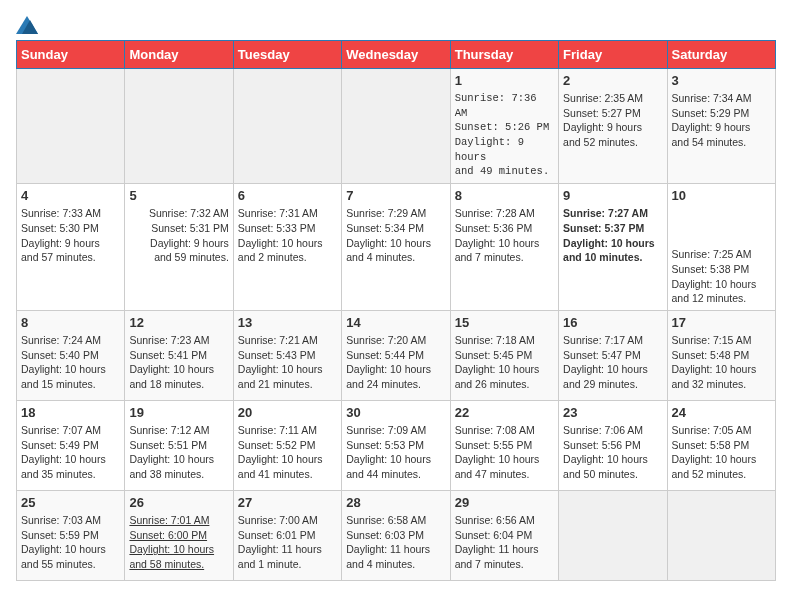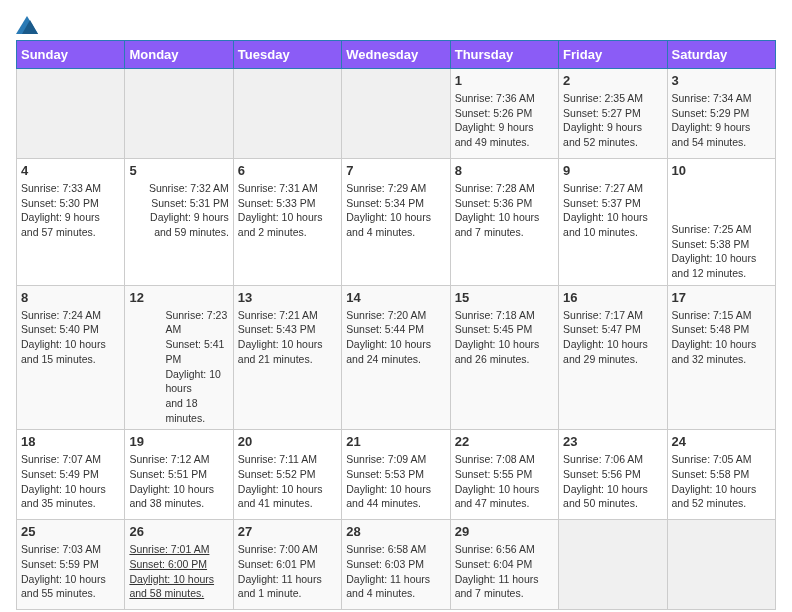--- a/index.html
+++ b/index.html
@@ -42,21 +42,21 @@
     .calendar-subtitle {
       font-size: 16px;
       color: #555;
     }
     table {
       width: 100%;
       border-collapse: collapse;
       font-size: 11px;
     }
     thead tr th {
-      background-color: #8b5cf6;
+      background-color: #ef4444;
       color: #fff;
       padding: 6px 4px;
       text-align: left;
       font-size: 13px;
       font-weight: bold;
       border: 1px solid #2a7ab5;
     }
     tbody tr td {
       border: 1px solid #ccc;
       vertical-align: top;
@@ -122,21 +122,21 @@
       </tr>
   </thead>
   <tbody id="calendar-body">
   <tr>
         <td class="empty-cell"></td>
         <td class="empty-cell"></td>
         <td class="empty-cell"></td>
         <td class="empty-cell"></td>
         <td>
           <span class="day-number">1</span>
-          <div class="day-info" style="white-space: pre-line;">Sunrise: 7:36 AM
+          <div class="day-info" style="white-space: pre-line; font-family: Liberation Mono, monospace;">Sunrise: 7:36 AM
 Sunset: 5:26 PM
 Daylight: 9 hours
 and 49 minutes.</div>
         </td>
         <td>
           <span class="day-number">2</span>
           <div class="day-info" style="white-space: pre-line;">Sunrise: 2:35 AM
 Sunset: 5:27 PM
 Daylight: 9 hours
 and 52 minutes.</div>
@@ -180,21 +180,21 @@
         </td>
         <td>
           <span class="day-number">8</span>
           <div class="day-info" style="white-space: pre-line;">Sunrise: 7:28 AM
 Sunset: 5:36 PM
 Daylight: 10 hours
 and 7 minutes.</div>
         </td>
         <td>
           <span class="day-number">9</span>
-          <div class="day-info" style="white-space: pre-line;">Sunrise: 7:27 AM
+          <div class="day-info" style="white-space: pre-line; font-weight: bold;">Sunrise: 7:27 AM
 Sunset: 5:37 PM
 Daylight: 10 hours
 and 10 minutes.</div>
         </td>
         <td>
           <span class="day-number">10</span>
           <div class="day-info" style="white-space: pre-line; margin-top: 44px;">Sunrise: 7:25 AM
 Sunset: 5:38 PM
 Daylight: 10 hours
 and 12 minutes.</div>
@@ -203,21 +203,21 @@
       <tr>
         <td>
           <span class="day-number">8</span>
           <div class="day-info" style="white-space: pre-line;">Sunrise: 7:24 AM
 Sunset: 5:40 PM
 Daylight: 10 hours
 and 15 minutes.</div>
         </td>
         <td>
           <span class="day-number">12</span>
-          <div class="day-info" style="white-space: pre-line; margin-left: 36px;">Sunrise: 7:23 AM
+          <div class="day-info" style="white-space: pre-line;">Sunrise: 7:23 AM
 Sunset: 5:41 PM
 Daylight: 10 hours
 and 18 minutes.</div>
         </td>
         <td>
           <span class="day-number">13</span>
           <div class="day-info" style="white-space: pre-line;">Sunrise: 7:21 AM
 Sunset: 5:43 PM
 Daylight: 10 hours
 and 21 minutes.</div>
@@ -267,21 +267,21 @@
 and 38 minutes.</div>
         </td>
         <td>
           <span class="day-number">20</span>
           <div class="day-info" style="white-space: pre-line;">Sunrise: 7:11 AM
 Sunset: 5:52 PM
 Daylight: 10 hours
 and 41 minutes.</div>
         </td>
         <td>
-          <span class="day-number">21</span>
+          <span class="day-number">30</span>
           <div class="day-info" style="white-space: pre-line;">Sunrise: 7:09 AM
 Sunset: 5:53 PM
 Daylight: 10 hours
 and 44 minutes.</div>
         </td>
         <td>
           <span class="day-number">22</span>
           <div class="day-info" style="white-space: pre-line;">Sunrise: 7:08 AM
 Sunset: 5:55 PM
 Daylight: 10 hours

